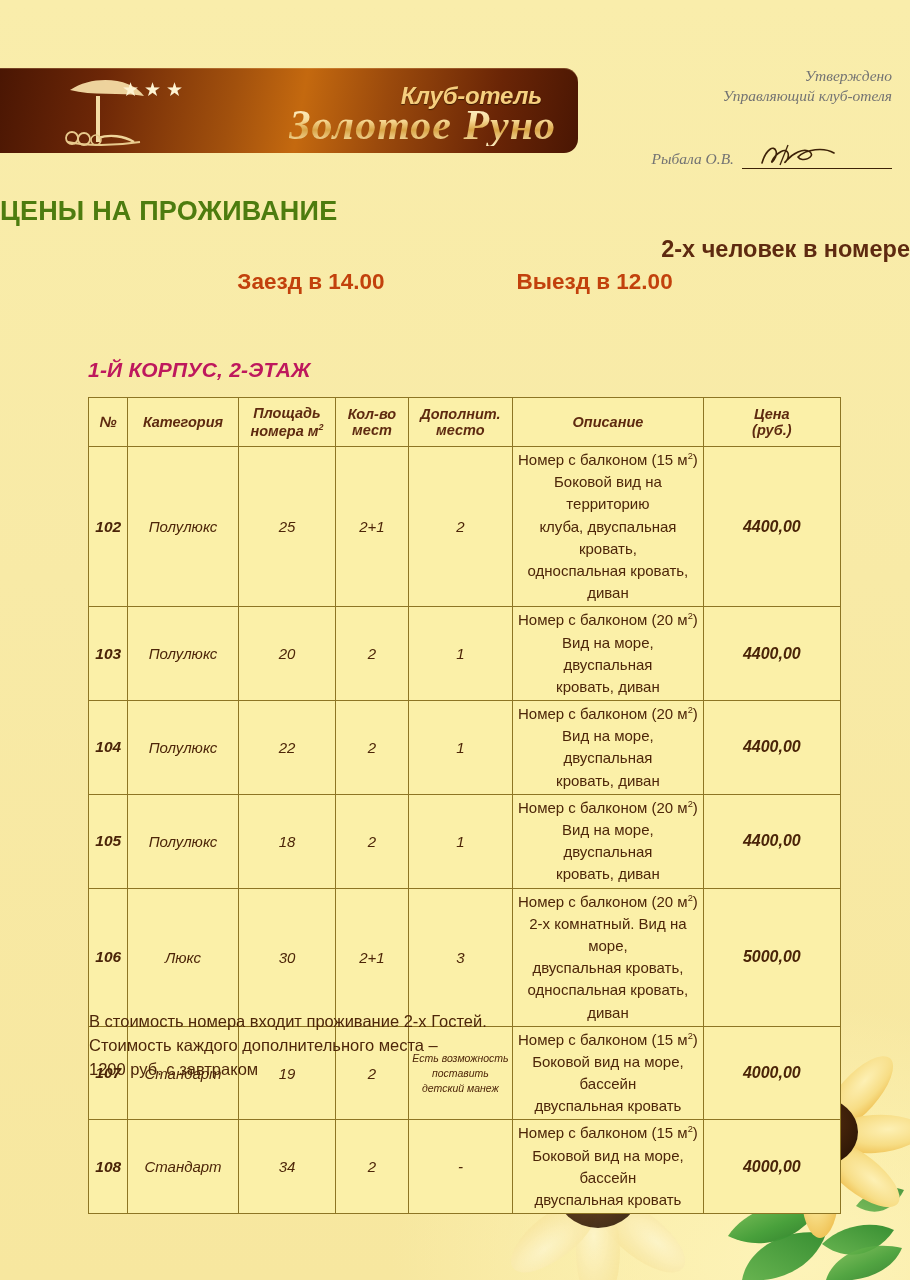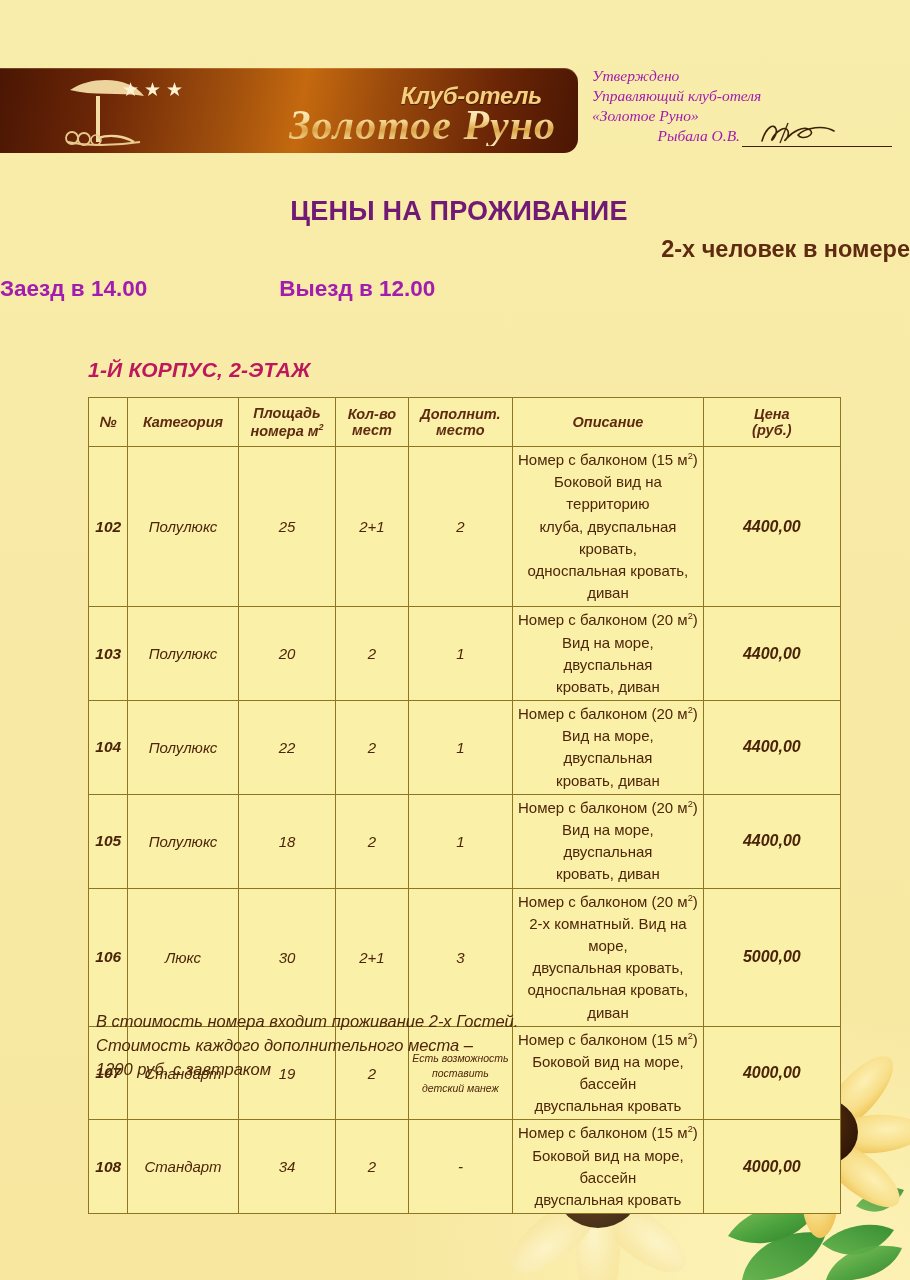--- a/index.html
+++ b/index.html
@@ -76,53 +76,51 @@
   }
 
   
   .approval {
     position:absolute; right:18px; top:66px;
     width:300px;
     font-family:"Liberation Serif", serif;
     font-style:italic;
     font-size:15.5px;
     line-height:1.30;
-    color:#a21caf;
-    text-align:left;
+    color:#737373;
+    text-align:right;
   }
   .approval .line-sign {
     display:flex; align-items:flex-end; justify-content:flex-end;
-    gap:2px; white-space:nowrap;
+    gap:8px; white-space:nowrap;margin-top:43px;
   }
   .sig-rule {
     position:relative;
     display:inline-block;
     width:150px; height:14px;
     border-bottom:1.4px solid #3d2208;
   }
   .sig-rule svg { position:absolute; left:16px; bottom:-1px; }
 
   
   .title-wrap { position:absolute; left:0; right:0; top:196px; }
   .t1 {
-    text-align:center;
     font-weight:bold; font-size:27px; letter-spacing:0.2px;
-    color:#701a75;
-    margin-left:8px;
+    color:#4d7c0f;
   }
   .t2 {
     text-align:right;
     font-weight:bold; font-size:23.5px;
     color:#5e2a10;
     margin-top:9px;
   }
   .t3row {
-    margin-top:13px;
-    display:flex; justify-content:flex-start; gap:132px;
-    font-weight:bold; font-size:22.5px; color:#a21caf;
+    margin-top:6px;
+    display:flex; justify-content:center; gap:132px;
+    font-weight:bold; font-size:22.5px; color:#c2410c;
   }
 
   
   .section-heading {
     position:absolute; left:88px; top:358px;
     font-weight:bold; font-style:italic;
     font-size:21px; letter-spacing:0.2px;
     color:#be185d;
   }
 
@@ -179,22 +177,22 @@
   }
   .price-table td.c-price {
     font-weight:bold; font-style:italic;
     font-size:16px;
     color:#4a2408;
   }
   sup { font-size:0.62em; vertical-align:super; }
 
   
   .footnote {
-    position:absolute; left:96px; top:1010px;
-    font-style:italic; font-size:16.5px;
+    position:absolute; left:89px; top:1010px;
+    font-size:16.5px;
     line-height:1.44;
     color:#4d2609;
   }
 </style>
 </head>
 <body>
 
 <div class="page-bg"></div>
 
 <svg class="sunflowers" viewBox="0 0 420 250" preserveAspectRatio="none" aria-hidden="true">
@@ -291,21 +289,20 @@
     <circle cx="38" cy="64" r="5" fill="none" stroke="#e8c98c" stroke-width="1.6"></circle>
   </svg>
   <div class="logo-stars">★★★</div>
   <div class="logo-sub">Клуб-отель</div>
   <div class="logo-main">Золотое Руно</div>
 </div>
 
 <div class="approval">
   <div>Утверждено</div>
   <div>Управляющий клуб-отеля</div>
-  <div>«Золотое Руно»</div>
   <div class="line-sign">
     <span>Рыбала О.В.</span>
     <span class="sig-rule">
       <svg width="90" height="26" viewBox="0 0 90 26" aria-hidden="true">
         <path d="M4 20 C8 6 16 2 18 8 C20 14 12 22 14 18 C18 10 28 4 30 10 C32 17 24 22 28 18 C34 11 46 4 52 9 C58 14 44 20 40 14 C48 6 66 4 76 10" stroke="#3d2208" stroke-width="1.6" fill="none" stroke-linecap="round"></path>
         <path d="M22 22 L30 2" stroke="#3d2208" stroke-width="1.3" fill="none"></path>
       </svg>
     </span>
   </div>
 </div>

